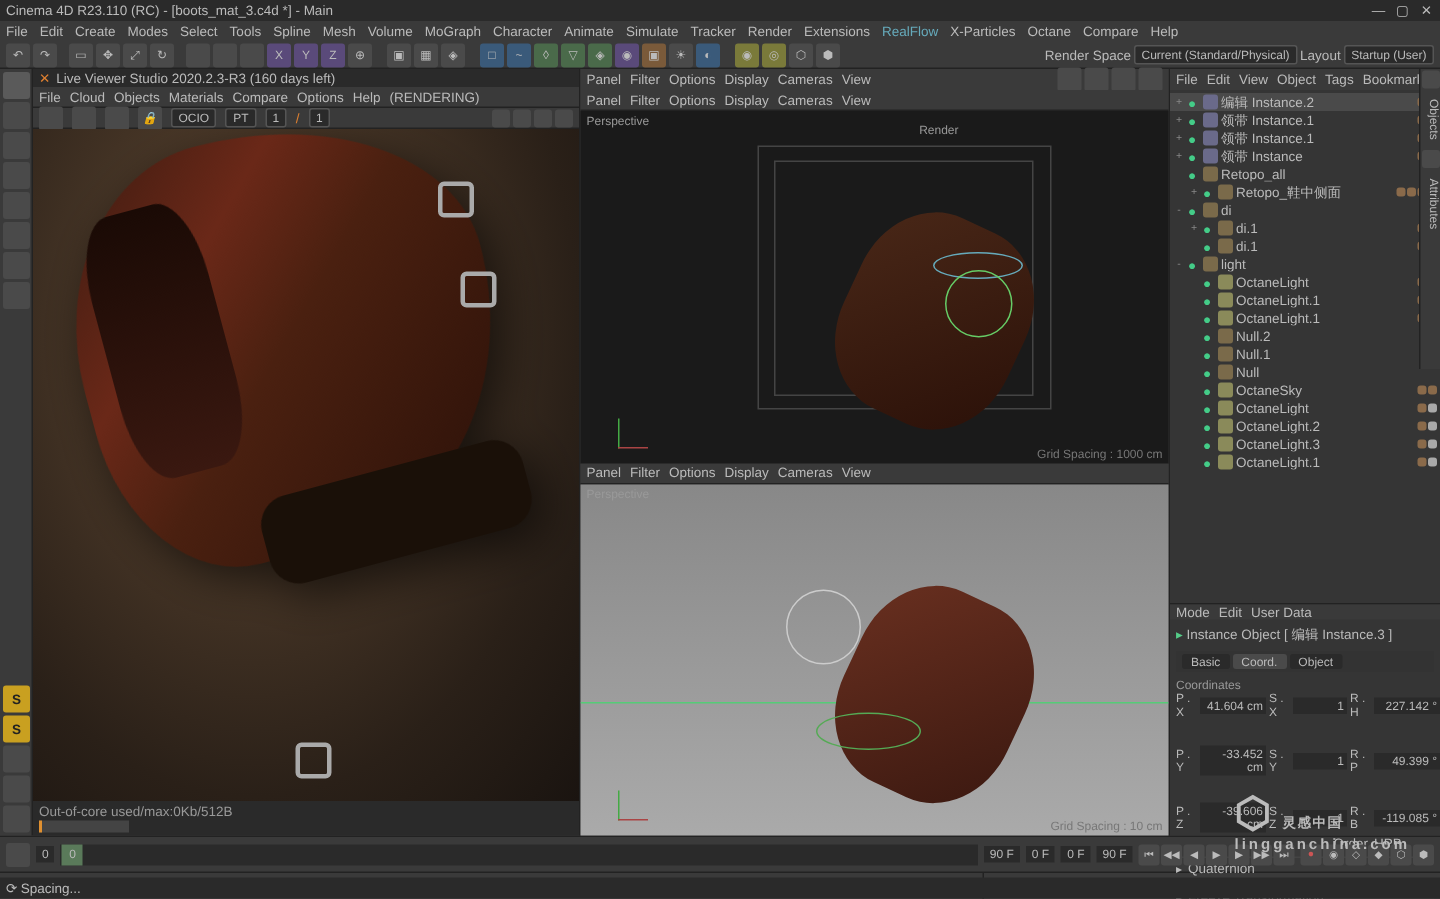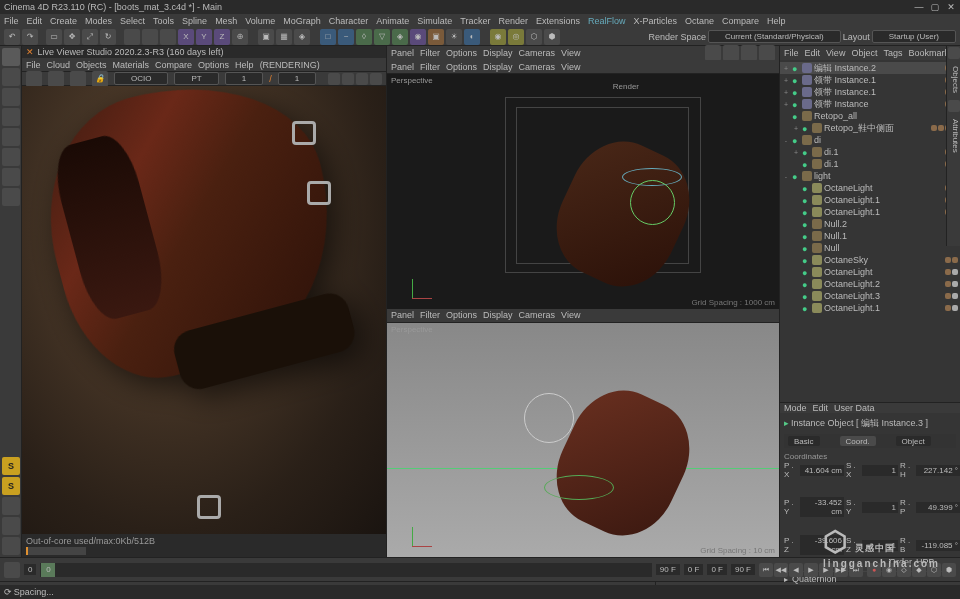--- a/index.html
+++ b/index.html
@@ -10,21 +10,21 @@
 .menubar{height:14px;background:#3a3a3a;display:flex;align-items:center;padding:0 4px;gap:8px;font-size:9px}
 .menubar span{cursor:pointer}
 .toolbar{height:18px;background:#3a3a3a;border-bottom:1px solid #222;display:flex;align-items:center;padding:0 4px;gap:2px}
 .tbtn{width:16px;height:16px;background:#4a4a4a;border-radius:2px;display:flex;align-items:center;justify-content:center;font-size:8px;cursor:pointer}
 .tbtn.purple{background:#5a4a7a}
 .tbtn.green{background:#4a6a4a}
 .tbtn.orange{background:#7a5a3a}
 .tbtn.blue{background:#3a5a7a}
 .tbtn.yellow{background:#7a7a3a}
 .spacer{flex:1}
-.dd{background:#2a2a2a;border:1px solid #555;padding:1px 16px;font-size:8px;border-radius:2px}
+.dd{background:#2a2a2a;border:1px solid #555;padding:1px 4px;font-size:8px;border-radius:2px}
 .main{display:flex;height:calc(100% - 88px)}
 .leftbar{width:22px;background:#3a3a3a;display:flex;flex-direction:column;gap:2px;padding:2px;border-right:1px solid #222}
 .leftbar .lbtn{width:18px;height:18px;background:#4a4a4a;border-radius:2px;cursor:pointer}
 .leftbar .lbtn.active{background:#5a5a5a}
 .leftbar .lbtn.yellow{background:#c9a020}
 .center{flex:1;display:flex;flex-direction:column}
 .viewrow{display:flex;flex:1}
 .lvpanel{width:365px;display:flex;flex-direction:column;border-right:1px solid #222}
 .panelhdr{height:14px;background:#3a3a3a;display:flex;align-items:center;gap:6px;padding:0 4px;font-size:8px;border-bottom:1px solid #222}
 .panelhdr span{cursor:pointer}
@@ -73,21 +73,21 @@
 .ticon{width:10px;height:10px;background:#5a7a5a;border-radius:2px}
 .ticon.cam{background:#6a6a8a}
 .ticon.null{background:#7a6a4a}
 .ticon.light{background:#8a8a5a}
 .tlabel{flex:1;white-space:nowrap;overflow:hidden}
 .dots{display:flex;gap:1px}
 .dots i{width:6px;height:6px;background:#666;border-radius:2px;display:block}
 .dots i.on{background:#8a6a4a}
 .dots i.w{background:#aaa}
 .attrpanel{height:155px;border-top:1px solid #222;display:flex;flex-direction:column}
-.attrtab{height:14px;display:flex;gap:20px;padding:2px 4px;background:#333}
+.attrtab{height:14px;display:flex;gap:2px;padding:2px 4px;background:#333}
 .attrtab span{padding:1px 6px;background:#2a2a2a;border-radius:2px;font-size:8px}
 .attrtab span.active{background:#4a4a4a}
 .attrbody{flex:1;padding:4px;font-size:8px}
 .attrtitle{color:#6ab;margin-bottom:4px}
 .coordgrid{display:grid;grid-template-columns:14px 44px 14px 36px 14px 44px;gap:18px 2px;align-items:center}
 .coordgrid .lbl{font-size:8px}
 .coordgrid .val{background:#2a2a2a;padding:1px 2px;font-size:8px;text-align:right}
 .section{margin-top:4px;padding:2px 0;border-top:1px solid #444}
 .section .shdr{font-size:8px;display:flex;align-items:center;gap:4px}
 .rightedge{position:absolute;right:0;top:46px;width:14px;height:200px;background:#3a3a3a;display:flex;flex-direction:column;gap:2px;border-left:1px solid #222}

